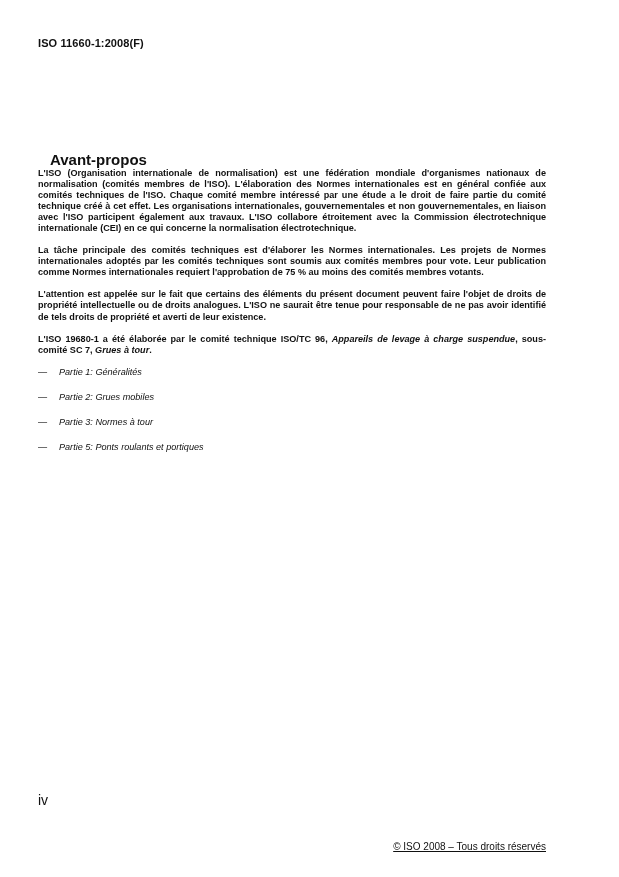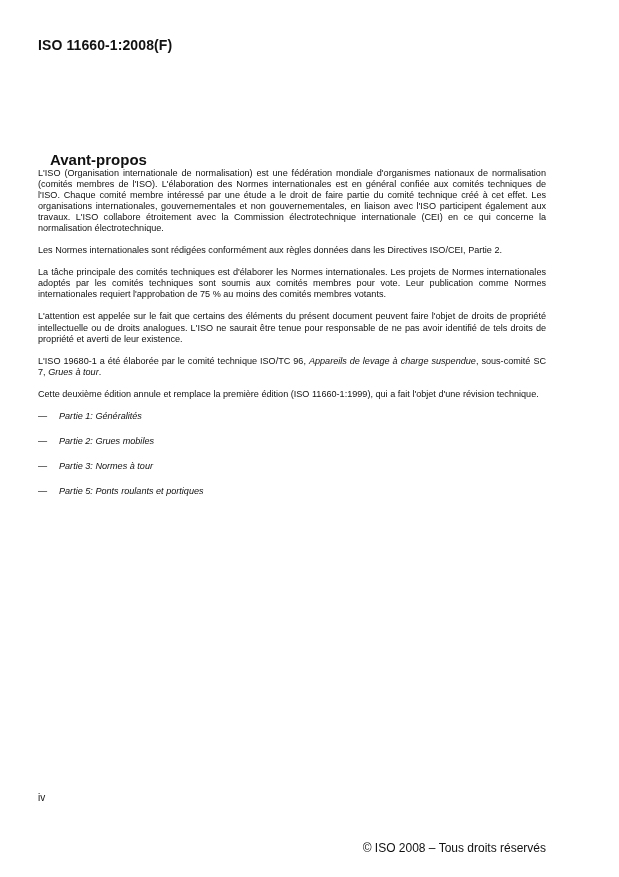--- a/index.html
+++ b/index.html
@@ -2,58 +2,56 @@
 <html><head>
   <meta charset="utf-8">
   <style>
     html, body { margin: 0; padding: 0; background: #ffffff; }
     body {
       width: 619px; height: 877px; position: relative; overflow: hidden;
       font-family: "Liberation Sans", sans-serif; color: #111111;
     }
     .header {
       position: absolute; left: 38px; top: 37px;
-      font-size: 14px; font-weight: bold; letter-spacing: 0.1px;
+      font-size: 11px; font-weight: bold; letter-spacing: 0.1px;
     }
     .title {
       position: absolute; left: 38px; top: 139px;
       font-size: 15px; font-weight: bold; margin: 12px;
     }
     .content {
       position: absolute; left: 38px; top: 168px; width: 508px;
       font-size: 9.1px; line-height: 11.05px;
     }
-    .content p { margin: 0 0 11px 0; text-align: justify; }
+    .content p { margin: 0 0 11px 0; text-align: justify; font-weight: bold; }
     .content i { font-style: italic; }
     .list { margin: 0; padding: 0; list-style: none; }
     .list li {
       display: flex; font-style: italic; margin: 0 0 14px 0; height: 11px;
     }
     .list .dash { width: 21px; font-style: normal; flex: none; }
     .footer-left {
-      position: absolute; left: 38px; top: 792px; font-size: 10px;
+      position: absolute; left: 38px; top: 792px; font-size: 14px;
     }
     .footer-right {
-      position: absolute; right: 73px; top: 841px; font-size: 12px;
+      position: absolute; right: 73px; top: 841px; font-size: 10px; text-decoration: underline;
     }
   </style>
 </head>
 <body>
 
 <div class="header">ISO 11660-1:2008(F)</div>
 
 <h1 class="title">Avant-propos</h1>
 
 <div class="content">
   <p>L'ISO (Organisation internationale de normalisation) est une fédération mondiale d'organismes nationaux de normalisation (comités membres de l'ISO). L'élaboration des Normes internationales est en général confiée aux comités techniques de l'ISO. Chaque comité membre intéressé par une étude a le droit de faire partie du comité technique créé à cet effet. Les organisations internationales, gouvernementales et non gouvernementales, en liaison avec l'ISO participent également aux travaux. L'ISO collabore étroitement avec la Commission électrotechnique internationale (CEI) en ce qui concerne la normalisation électrotechnique.</p>
-  <p>Les Normes internationales sont rédigées conformément aux règles données dans les Directives ISO/CEI, Partie 2.</p>
   <p>La tâche principale des comités techniques est d'élaborer les Normes internationales. Les projets de Normes internationales adoptés par les comités techniques sont soumis aux comités membres pour vote. Leur publication comme Normes internationales requiert l'approbation de 75 % au moins des comités membres votants.</p>
   <p>L'attention est appelée sur le fait que certains des éléments du présent document peuvent faire l'objet de droits de propriété intellectuelle ou de droits analogues. L'ISO ne saurait être tenue pour responsable de ne pas avoir identifié de tels droits de propriété et averti de leur existence.</p>
   <p><span>L'ISO 19680-1 a été élaborée par le comité technique ISO/TC 96, </span><i>Appareils de levage à charge suspendue</i><span>, sous-comité SC 7, </span><i>Grues à tour</i><span>.</span></p>
-  <p>Cette deuxième édition annule et remplace la première édition (ISO 11660-1:1999), qui a fait l'objet d'une révision technique.</p>
 
   <ul class="list">
     <li>
         <span class="dash">—</span>
         <span>Partie 1: Généralités</span>
       </li>
     <li>
         <span class="dash">—</span>
         <span>Partie 2: Grues mobiles</span>
       </li>

